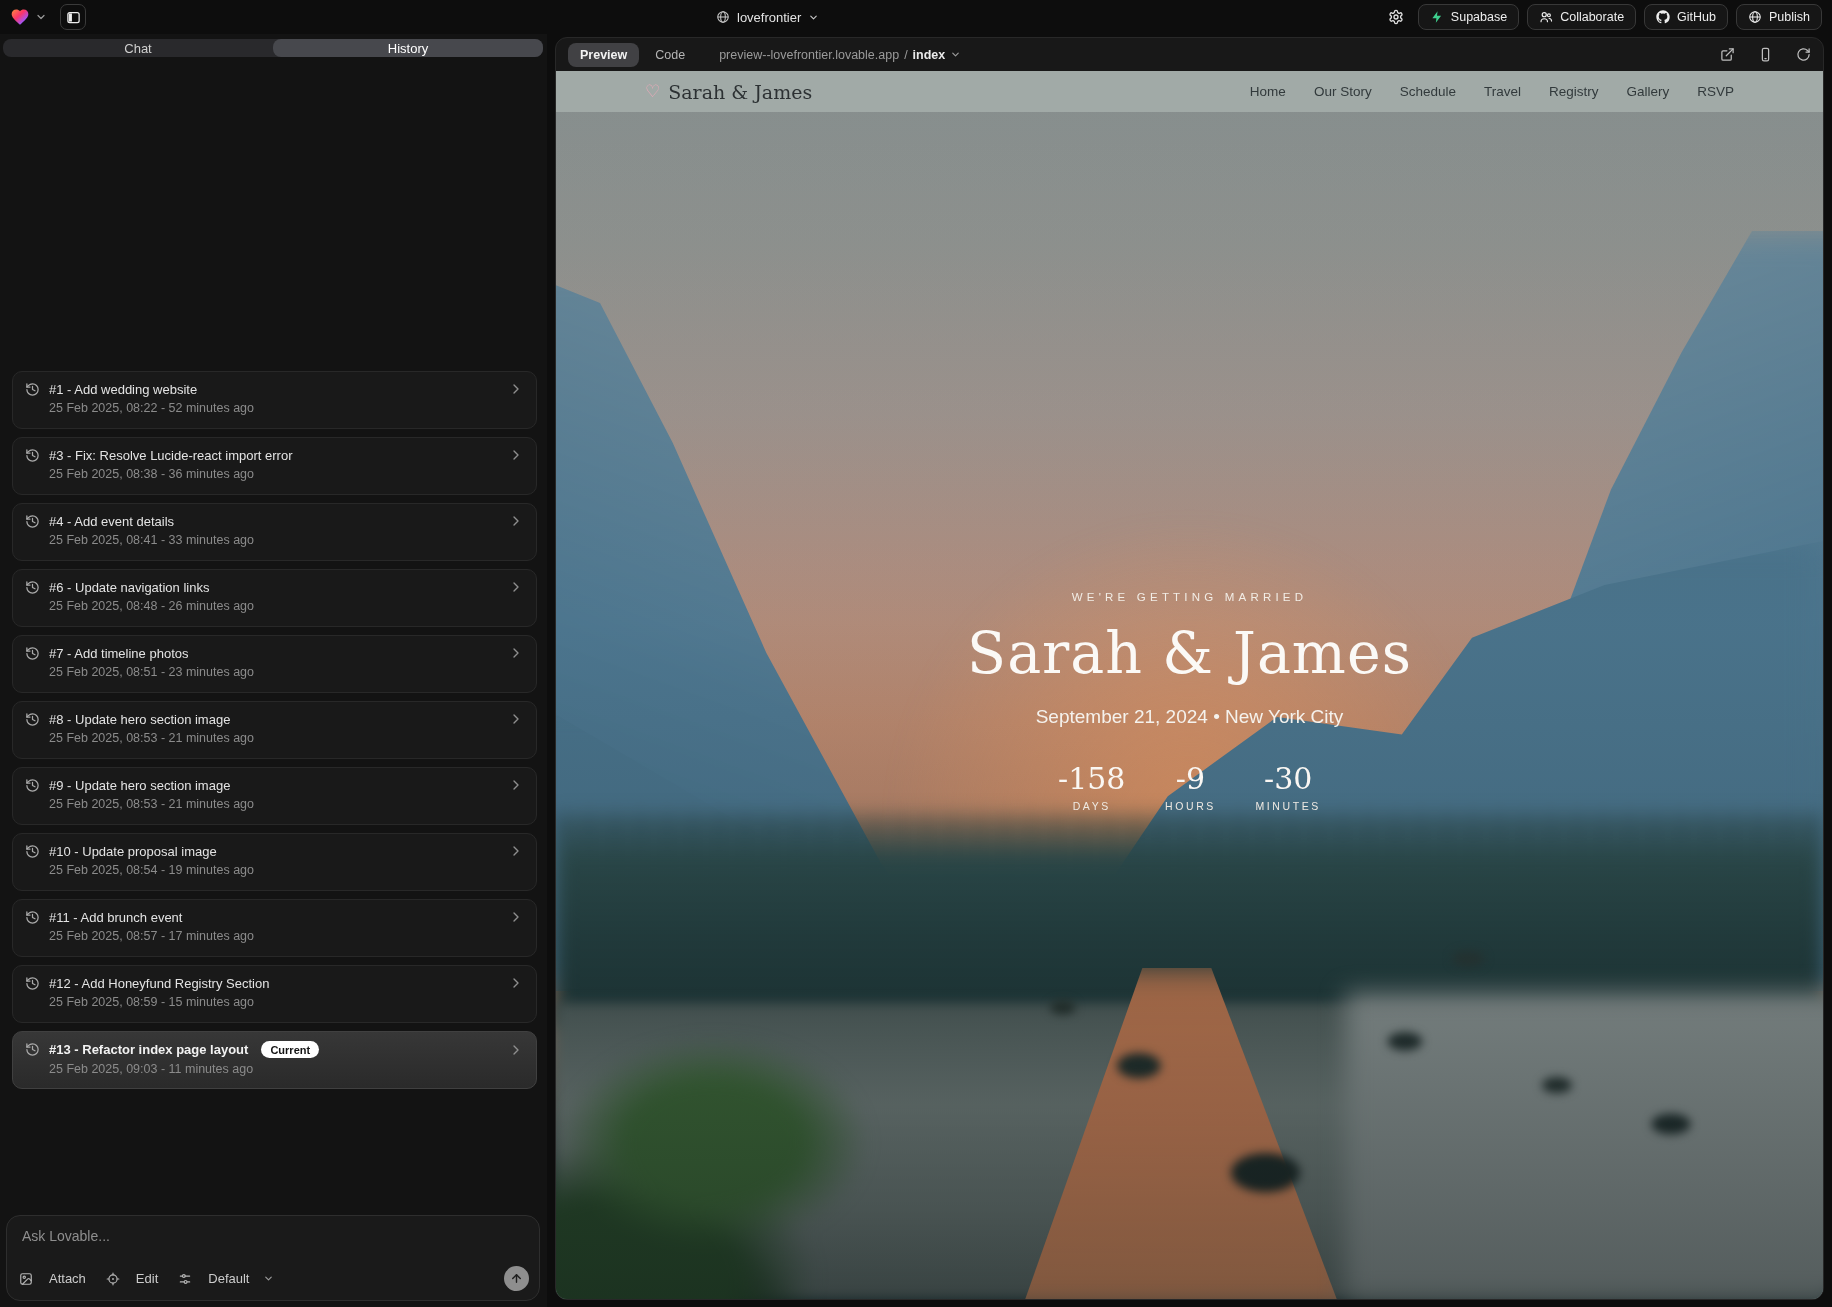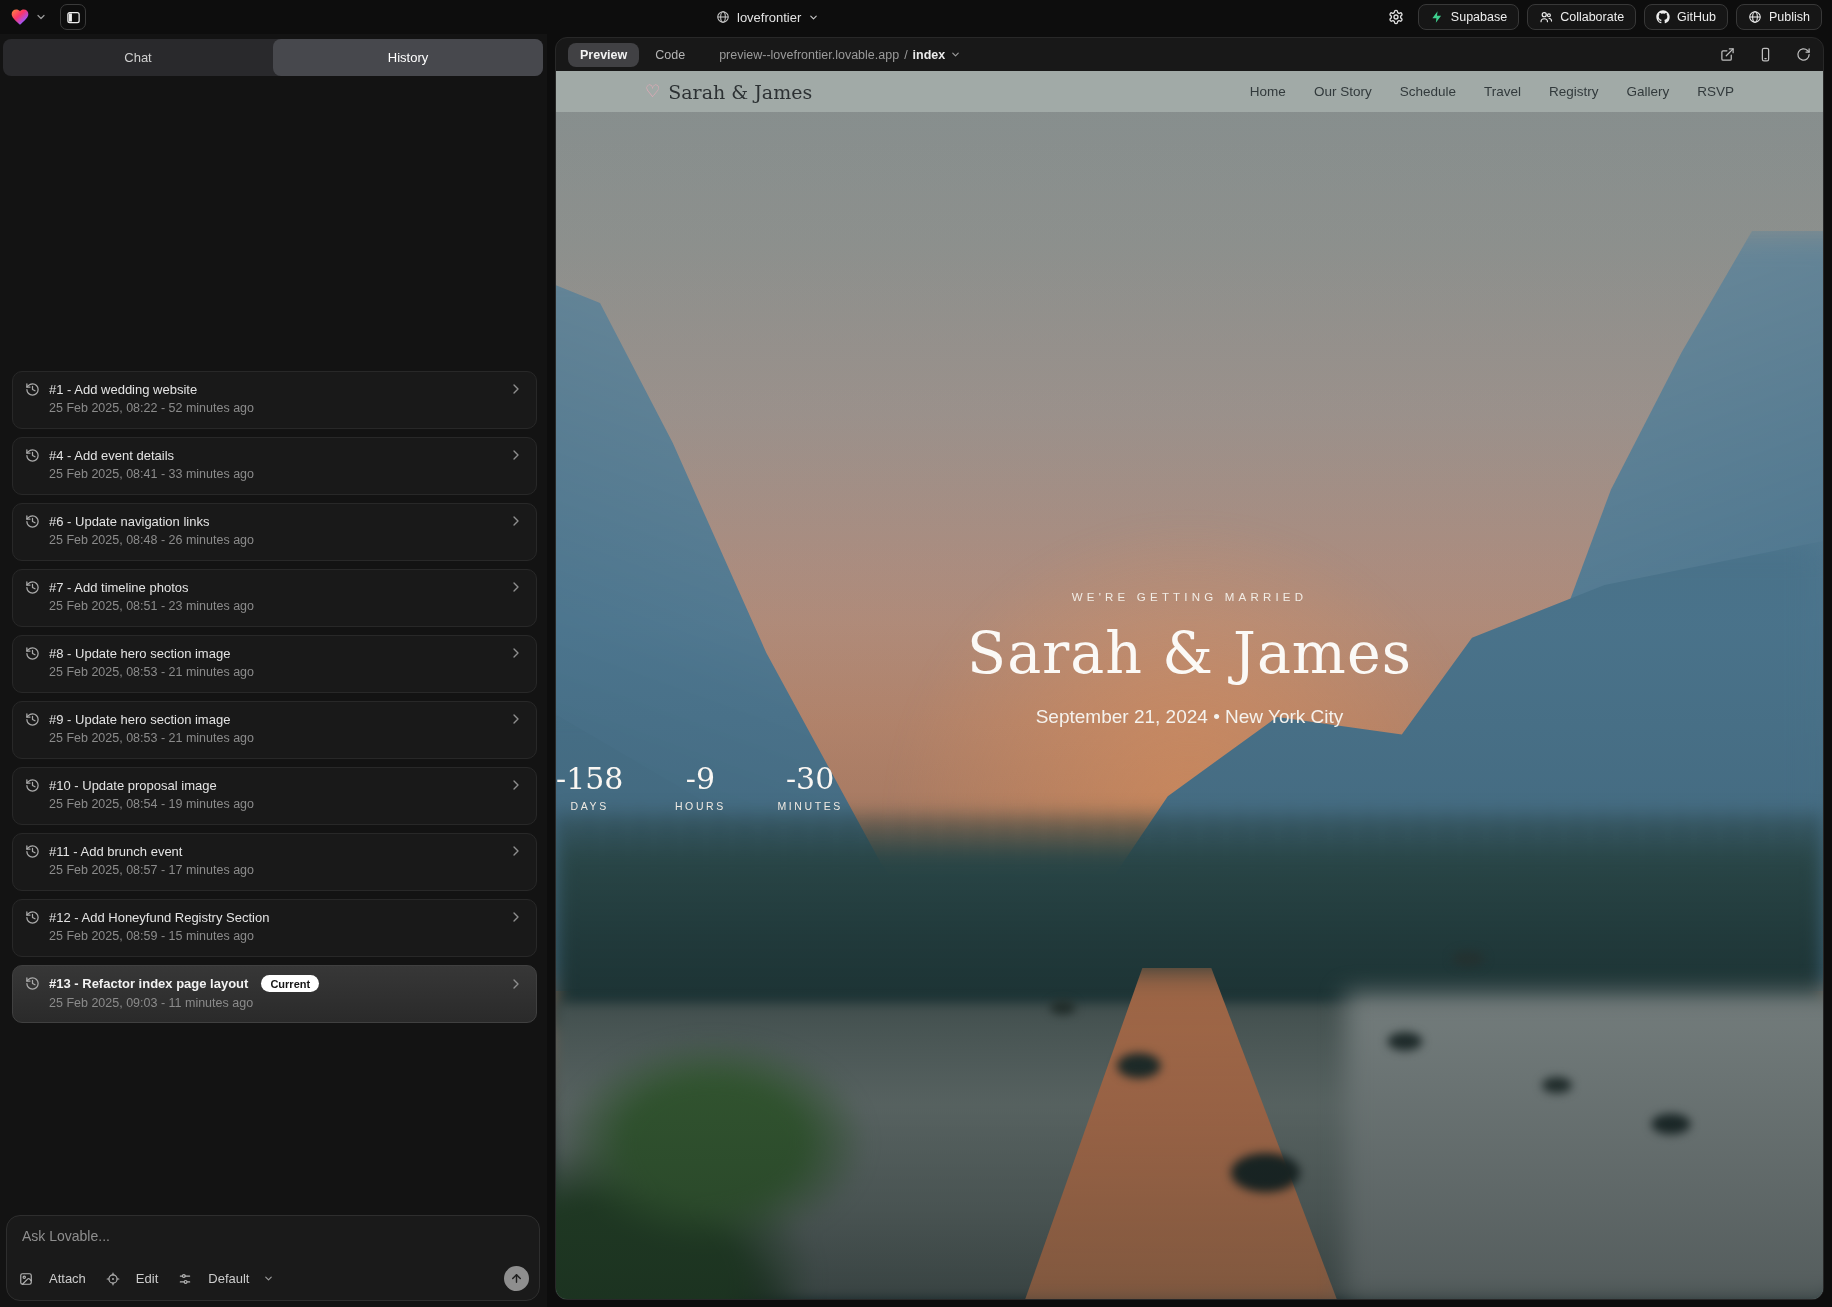--- a/index.html
+++ b/index.html
@@ -22,21 +22,21 @@
   .tb-center .tb-chev{width:11px;height:11px;}
   .tb-right{margin-left:auto;display:flex;align-items:center;gap:8px;}
   .gear-btn{width:28px;height:26px;background:none;border:none;color:#e0e0e0;display:flex;align-items:center;justify-content:center;cursor:pointer;padding:0;}
   .gear-btn svg{width:16px;height:16px;}
   .pill{height:26px;display:flex;align-items:center;gap:7px;padding:0 11px;border:1px solid #383838;border-radius:8px;
         background:#161616;color:#ededed;font-size:12.5px;cursor:pointer;font-family:inherit;}
   .pill svg{width:14px;height:14px;}
 
   
   .sidebar{position:absolute;top:34px;left:0;width:547px;bottom:0;background:#131313;}
-  .seg{position:absolute;top:5px;left:3px;right:4px;height:37px;background:#29292c;border-radius:8px;display:flex;}
+  .seg{position:absolute;top:5px;left:3px;right:4px;height:18px;background:#29292c;border-radius:8px;display:flex;}
   .seg-item{flex:1;display:flex;align-items:center;justify-content:center;font-size:13px;color:#cfcfcf;
             border-radius:8px;cursor:pointer;}
   .seg-item.active{background:#47484d;color:#ffffff;font-weight:500;}
 
   .history-list{position:absolute;top:29px;left:0;right:0;bottom:82px;overflow:hidden;padding-top:308px;}
   .h-card{margin:0 10px 8px 12px;height:58px;border:1px solid #282828;border-radius:10px;background:#191919;
           padding:9px 12px 0 12px;cursor:pointer;}
   .h-card.current{background:linear-gradient(180deg,#373737,#2a2a2a);border-color:#404040;}
   .h-row{display:flex;align-items:center;gap:9px;}
   .h-icon{width:15px;height:15px;color:#ababab;flex:none;}
@@ -118,21 +118,21 @@
   .site-logo{display:flex;align-items:center;gap:8px;font-family:"DejaVu Serif",serif;font-size:19px;
         color:#2c3133;cursor:pointer;}
   .site-logo .heart{color:#efa9ba;font-size:17px;font-family:"DejaVu Sans",sans-serif;line-height:1;}
   .site-nav{display:flex;gap:28px;}
   .nav-link{font-size:13.5px;color:#323a3c;text-decoration:none;cursor:pointer;}
 
   .hero{position:absolute;left:0;right:0;top:520px;text-align:center;z-index:5;color:#f8f5f1;}
   .eyebrow{font-size:11.5px;letter-spacing:4.2px;color:#f2ede6;margin-bottom:17px;font-weight:500;}
   .hero-title{font-family:"DejaVu Serif",serif;font-weight:400;font-size:57px;color:#fbf9f6;margin:0 0 20px;letter-spacing:1px;}
   .hero-date{font-size:19px;margin-bottom:33px;color:#f5f2ed;}
-  .countdown{display:flex;gap:47px;}
+  .countdown{display:flex;justify-content:center;gap:35px;}
   .cd{min-width:60px;}
   .cd-num{font-family:"DejaVu Serif",serif;font-size:30px;color:#faf7f3;}
   .cd-label{font-size:10.5px;letter-spacing:2.6px;margin-top:4px;color:#efeae3;}
 </style>
 </head>
 <body>
 
 <div class="stage">
 
   <header class="topbar">
@@ -224,20 +224,35 @@
               <path d="M3 3v5h5"></path>
               <path d="M12 7v5l4 2"></path>
       </svg>
       <span class="h-title">#1 - Add wedding website</span>
 
       <svg class="h-chev" viewBox="0 0 24 24" fill="none" stroke="currentColor" stroke-width="2" stroke-linecap="round" stroke-linejoin="round">
               <path d="m9 6 6 6-6 6"></path>
             </svg>
     </div>
     <div class="h-meta">25 Feb 2025, 08:22 - 52 minutes ago</div>
+  </div>
+        <div class="h-card">
+    <div class="h-row">
+      <svg class="h-icon" viewBox="0 0 24 24" fill="none" stroke="currentColor" stroke-width="2" stroke-linecap="round" stroke-linejoin="round">
+        <path d="M3 12a9 9 0 1 0 9-9 9.75 9.75 0 0 0-6.74 2.74L3 8"></path>
+              <path d="M3 3v5h5"></path>
+              <path d="M12 7v5l4 2"></path>
+      </svg>
+      <span class="h-title">#3 - Fix: Resolve Lucide-react import error</span>
+
+      <svg class="h-chev" viewBox="0 0 24 24" fill="none" stroke="currentColor" stroke-width="2" stroke-linecap="round" stroke-linejoin="round">
+              <path d="m9 6 6 6-6 6"></path>
+            </svg>
+    </div>
+    <div class="h-meta">25 Feb 2025, 08:38 - 36 minutes ago</div>
   </div>
         <div class="h-card">
     <div class="h-row">
       <svg class="h-icon" viewBox="0 0 24 24" fill="none" stroke="currentColor" stroke-width="2" stroke-linecap="round" stroke-linejoin="round">
         <path d="M3 12a9 9 0 1 0 9-9 9.75 9.75 0 0 0-6.74 2.74L3 8"></path>
               <path d="M3 3v5h5"></path>
               <path d="M12 7v5l4 2"></path>
       </svg>
       <span class="h-title">#4 - Add event details</span>
 

